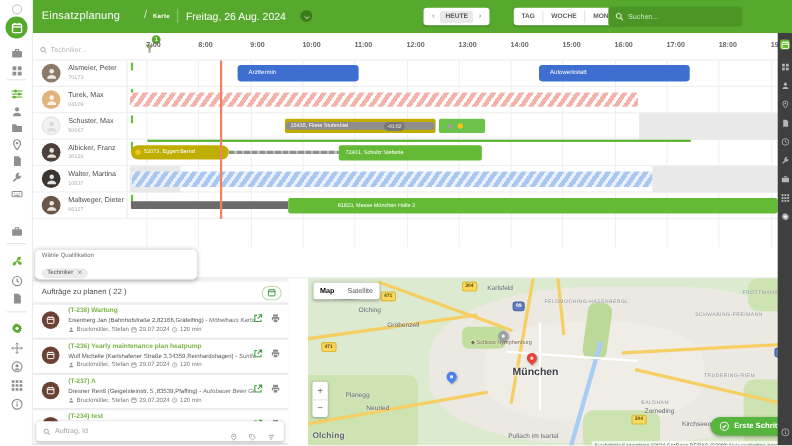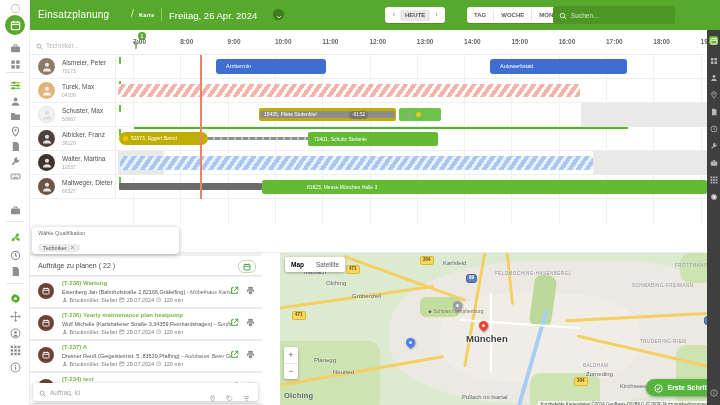--- a/index.html
+++ b/index.html
@@ -288,21 +288,21 @@
           <rect x="7.2" y="4.2" width="1.6" height="1.6" fill="currentColor"></rect>
         </svg>
       </div>
     </nav>
 
   <header id="topbar">
     <span class="h-title">Einsatzplanung</span>
     <span class="h-slash">/</span>
     <span class="h-chip">Karte</span>
     <span class="h-div"></span>
-    <span class="h-date">Freitag, 26 Apr. 2024</span>
+    <span class="h-date">Freitag, 26 Aug. 2024</span>
     <span class="h-datebtn">
         <span class="ico" style="color:#fff"><svg viewBox="0 0 16 16">
             <path d="M3 5.5l5 5 5-5" fill="none" stroke="currentColor" stroke-width="2.2"></path>
           </svg></span>
       </span>
     <div class="pillgrp" id="navGrp">
       <button class="nbtn">‹</button>
       <button class="today">HEUTE</button>
       <button class="nbtn">›</button>
     </div>

